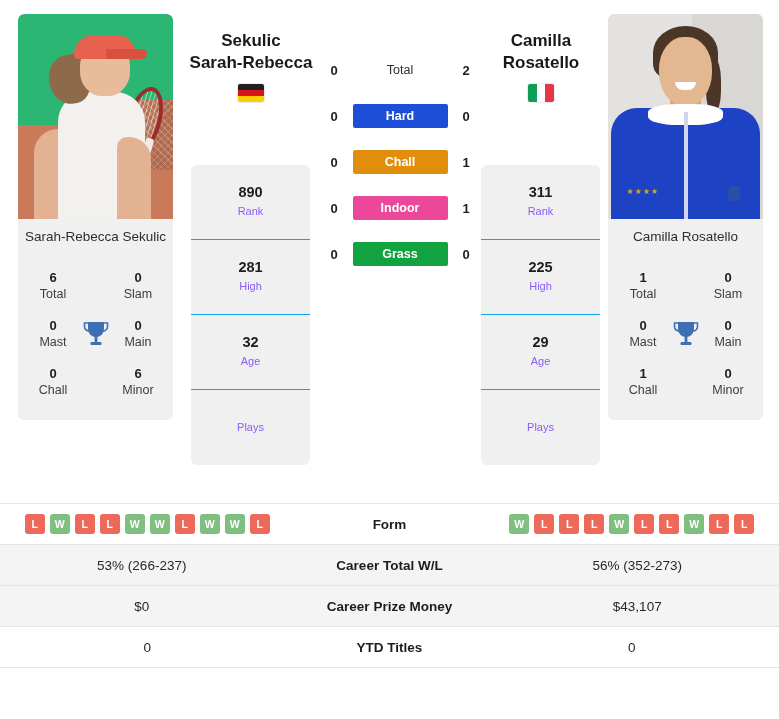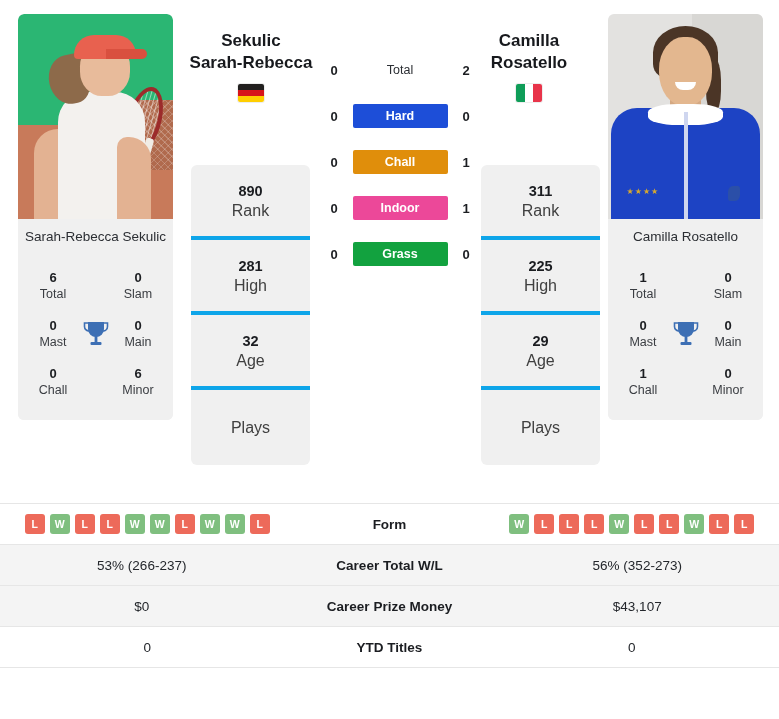--- a/index.html
+++ b/index.html
@@ -178,35 +178,35 @@
     background: #f0f0f0;
     border-radius: 6px;
     overflow: hidden;
   }
   .stat-panel.left  { left: 191px; }
   .stat-panel.right { left: 481px; }
   .stat-row {
     height: 75px;
     display: flex; flex-direction: column;
     align-items: center; justify-content: center;
-    border-bottom: 4px solid #0ea5e9;
+    border-bottom: 1px solid #0ea5e9;
   }
   .stat-row:last-child { border-bottom: none; }
   .stat-num { font-size: 14.5px; font-weight: bold; color: #1b1d21; line-height: 19px; }
-  .stat-lab { font-size: 16px; color: #404040; line-height: 19px; }
+  .stat-lab { font-size: 11px; color: #8b5cf6; line-height: 19px; }
 
   
   .name-block {
     position: absolute;
     top: 30px;
     width: 150px;
     text-align: center;
   }
   .name-block.left  { left: 176px; }
-  .name-block.right { left: 454px; }
+  .name-block.right { left: 466px; }
   .pname {
     font-size: 17px; font-weight: bold; line-height: 22px; color: #17191d;
   }
   .flag {
     width: 26px; height: 18px; margin: 10px auto 0;
     border-radius: 2px; overflow: hidden; display: block;
     box-shadow: 0 0 0 1px rgba(0,0,0,.07);
   }
   .flag-de span { display: block; height: 33.34%; }
   .flag-it { display: flex; }

